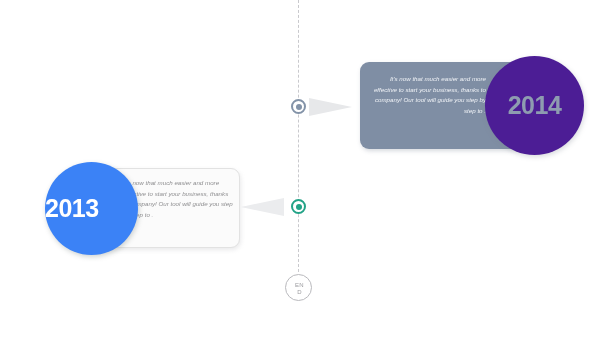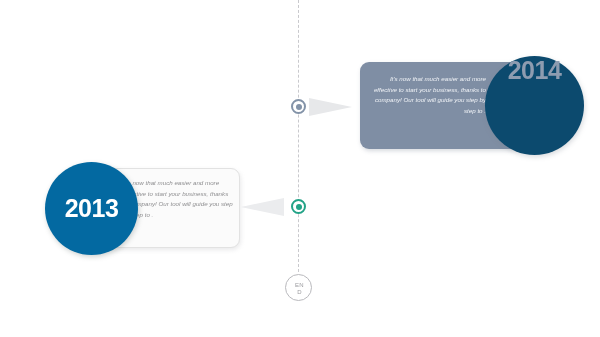--- a/index.html
+++ b/index.html
@@ -145,23 +145,24 @@
     font-style: italic;
     color: #f0f3f7;
   }
   .circle-2014 {
     position: absolute;
     left: 125px;
     top: -6px;
     width: 99px;
     height: 99px;
     border-radius: 50%;
-    background: #0c4a6e;
+    background: #4c1d95;
     box-shadow: 1px 2px 5px rgba(120,125,135,0.28);
     display: flex;
+    align-items: center;
     justify-content: center;
   }
   .circle-2014 .year {
     font-size: 25px;
     font-weight: bold;
     color: #8e9cb0;
     letter-spacing: -0.5px;
   }
 
   
@@ -186,25 +187,25 @@
     font-style: italic;
     color: #8e8e90;
   }
   .circle-2013 {
     position: absolute;
     left: -34px;
     top: -7px;
     width: 93px;
     height: 93px;
     border-radius: 50%;
-    background: #0369a1;
+    background: #3b82f6;
     box-shadow: 1px 2px 5px rgba(110,120,118,0.32);
     display: flex;
     align-items: center;
-    justify-content: center;
+    justify-content: flex-start;
   }
   .circle-2013 .year {
     font-size: 25px;
     font-weight: bold;
     color: #ffffff;
     letter-spacing: -0.5px;
   }
 </style>
 </head>
 <body>

